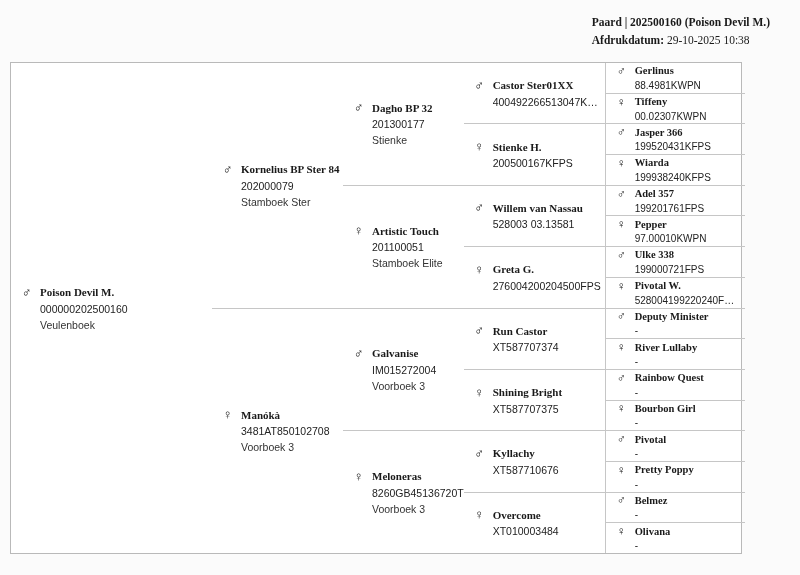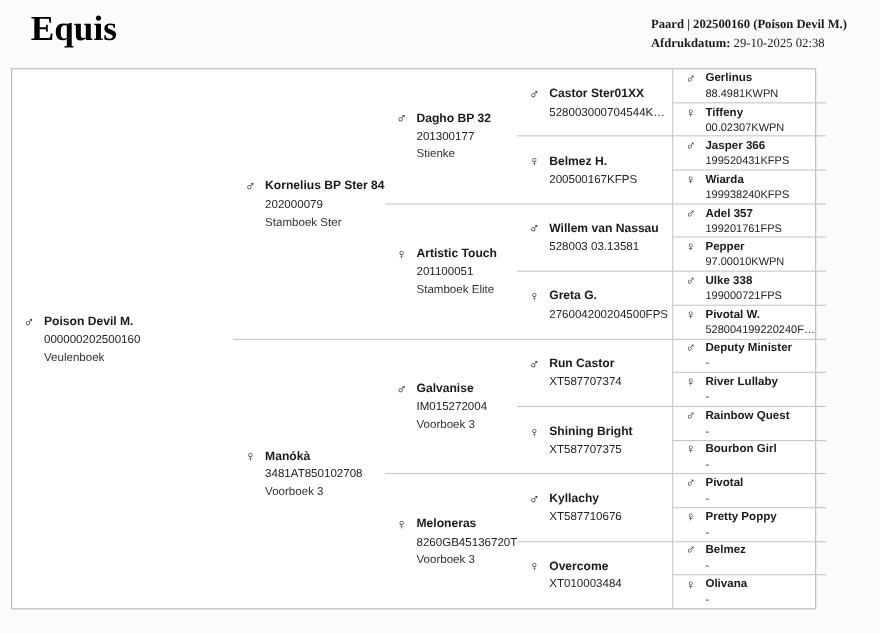--- a/index.html
+++ b/index.html
@@ -19,36 +19,35 @@
   .col { display:flex; flex-direction:column; }
   .c1 { flex:0 0 201px; }
   .c2 { flex:0 0 131px; }
   .c3 { flex:0 0 117px; }
   .c4 { flex:0 0 141px; }
   .c5 { flex:0 0 140px; border-left:1px solid #c6c6c6; }
   .cell { flex:1; display:flex; align-items:center; padding-left:7px; overflow:hidden; }
   .col .cell + .cell { border-top:1px solid #c6c6c6; }
   .ci { display:grid; grid-template-columns:17px 1fr; column-gap:5px; row-gap:4px; align-items:center; }
   .gi { font-size:13px; line-height:1; color:#111; justify-self:center; }
-  .nm { font-weight:bold; font-size:11px; white-space:nowrap; }
+  .nm { font-weight:bold; font-size:11px; white-space:nowrap;font-family:Liberation Serif, serif; }
   .no { grid-column:2; font-size:10.5px; color:#222; white-space:nowrap; }
   .bk { grid-column:2; font-size:10.5px; color:#333; white-space:nowrap; }
   .c5 .ci { row-gap:3px; }
   .c5 .nm { font-size:10.5px; }
   .c5 .no { font-size:10px; }
   .c5 .gi { font-size:12px; }
 </style>
 </head>
 <body>
 
 <div class="hdr">
-  <div class="title">Equis</div>
   <div class="meta">
     <div class="b">Paard | 202500160 (Poison Devil M.)</div>
-    <div><span class="b">Afdrukdatum:</span><span> 29-10-2025 02:38</span></div>
+    <div><span class="b">Afdrukdatum:</span><span> 29-10-2025 10:38</span></div>
   </div>
 </div>
 
 <div class="pedigree">
 
   <div class="col c1">
     <div class="cell">
         <div class="ci">
       <span class="gi">♂</span>
       <span class="nm">Poison Devil M.</span>
@@ -110,27 +109,27 @@
       <span class="bk">Voorboek 3</span>
     </div>
       </div>
   </div>
 
   <div class="col c4">
     <div class="cell">
         <div class="ci">
       <span class="gi">♂</span>
       <span class="nm">Castor Ster01XX</span>
-      <span class="no">528003000704544K…</span>
-    </div>
-      </div>
-    <div class="cell">
-        <div class="ci">
-      <span class="gi">♀</span>
-      <span class="nm">Belmez H.</span>
+      <span class="no">400492266513047K…</span>
+    </div>
+      </div>
+    <div class="cell">
+        <div class="ci">
+      <span class="gi">♀</span>
+      <span class="nm">Stienke H.</span>
       <span class="no">200500167KFPS</span>
     </div>
       </div>
     <div class="cell">
         <div class="ci">
       <span class="gi">♂</span>
       <span class="nm">Willem van Nassau</span>
       <span class="no">528003 03.13581</span>
     </div>
       </div>

